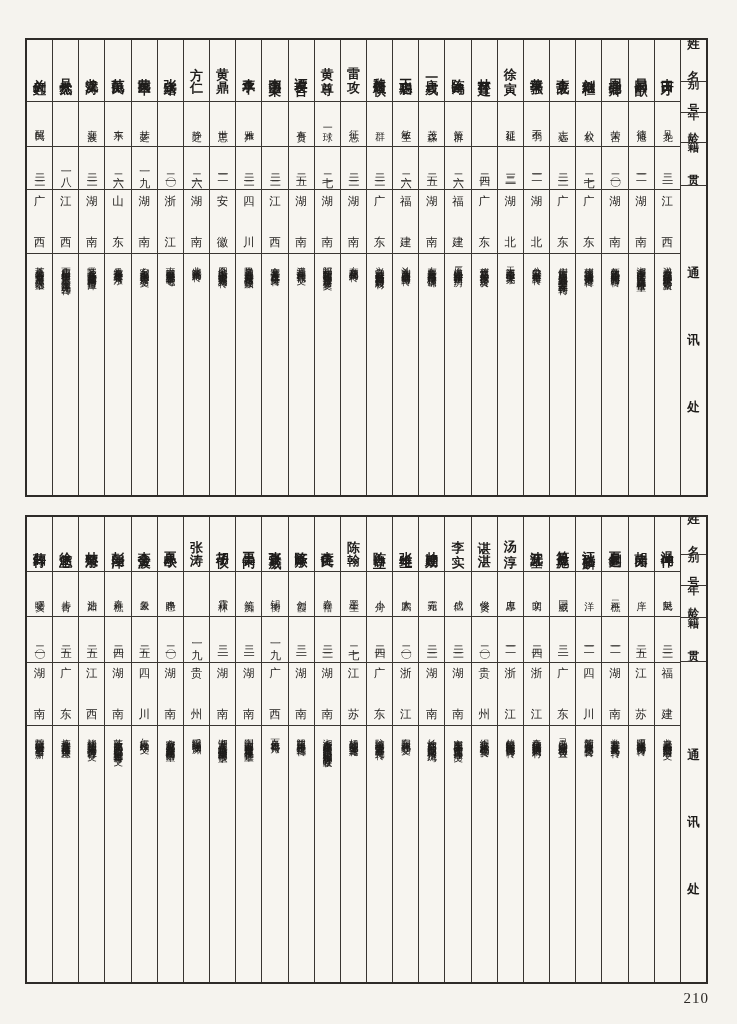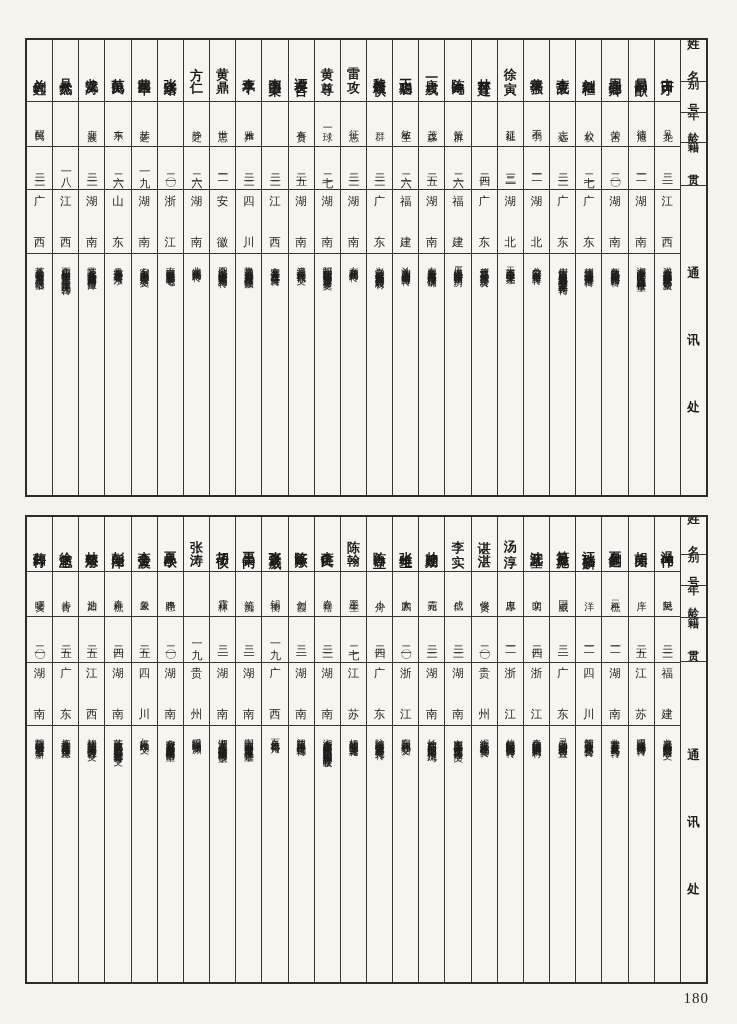--- a/index.html
+++ b/index.html
@@ -1014,14 +1014,14 @@
         </div>
         <div class="cell spread row-native hline native">
           <span>湖</span>
           <span>南</span>
         </div>
         <div class="cell row-addr addr">
           <span class="vtext">益阳鲜埠镇沙河村全泰新</span>
         </div>
       </div>
     </div>
-  <div class="page-number">180</div>
+  <div class="page-number">210</div>
 </div>
 
 </body></html>

